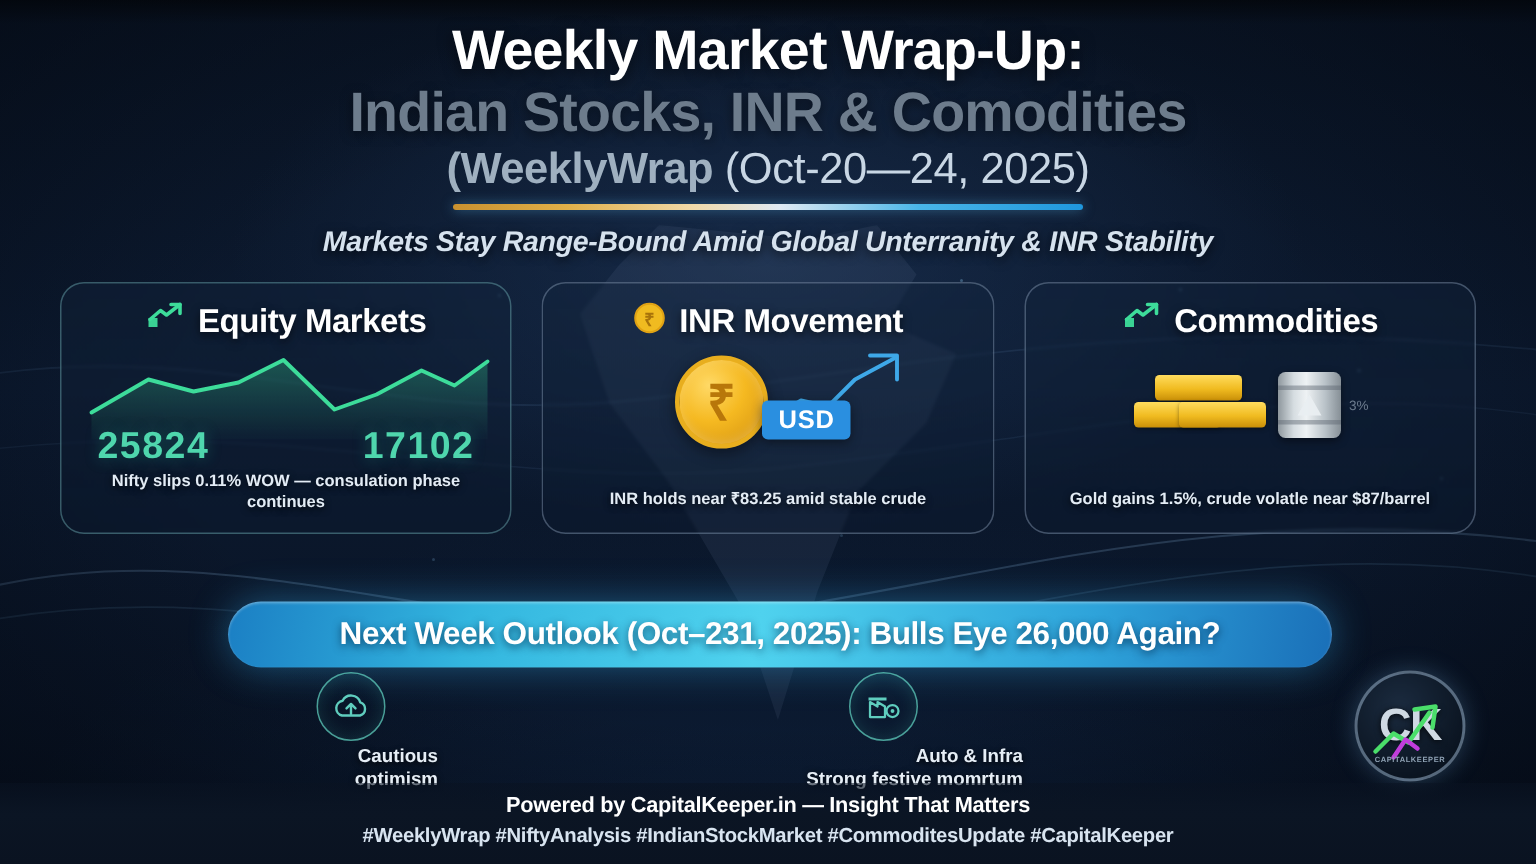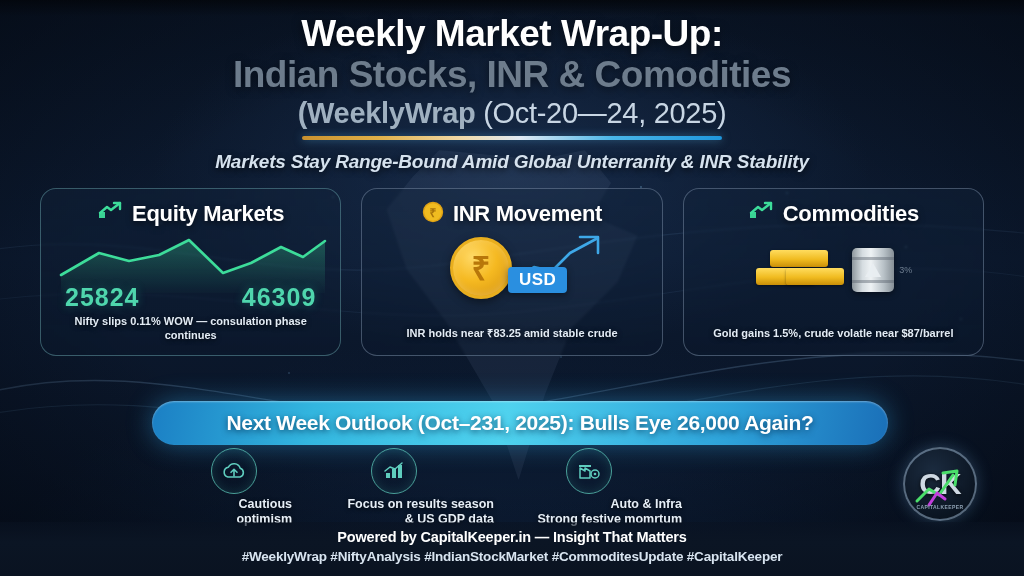--- a/index.html
+++ b/index.html
@@ -247,21 +247,21 @@
             <linearGradient id="sg" x1="0" y1="0" x2="0" y2="1">
               <stop offset="0%" stop-color="#3ddc9a" stop-opacity="0.30"></stop>
               <stop offset="100%" stop-color="#3ddc9a" stop-opacity="0.02"></stop>
             </linearGradient>
           </defs>
           <path d="M6,40 L44,18 L74,26 L104,20 L134,5 L168,38 L196,28 L226,12 L248,22 L270,6 L270,58 L6,58 Z" fill="url(#sg)"></path>
           <path d="M6,40 L44,18 L74,26 L104,20 L134,5 L168,38 L196,28 L226,12 L248,22 L270,6" fill="none" stroke="#3ddc9a" stroke-width="2.6" stroke-linecap="round" stroke-linejoin="round"></path>
         </svg>
         <div class="vals">
           <span class="val">25824</span>
-          <span class="val">46309</span>
+          <span class="val">17102</span>
         </div>
       </div>
       <div class="card-note">Nifty slips 0.11% WOW — consulation phase continues</div>
     </div>
 
     <div class="card c2">
       <div class="card-head">
         <span>
           <svg width="22" height="22" viewBox="0 0 22 22">
             <circle cx="11" cy="11" r="9.5" fill="#f0bb20" stroke="#e0a214" stroke-width="1.4"></circle>
@@ -322,34 +322,20 @@
           <path d="M8,17 A5,5 0 0,1 8.4,7.2 A6.4,6.4 0 0,1 20.2,8.2 A4.6,4.6 0 0,1 20,17 Z" fill="none" stroke="#5fcdbe" stroke-width="1.6" stroke-linejoin="round"></path>
           <path d="M14,16 L14,9.5 M11,12.3 L14,9.3 L17,12.3" fill="none" stroke="#5fcdbe" stroke-width="1.6" stroke-linecap="round" stroke-linejoin="round"></path>
         </svg>
       </div>
       <div class="feat-label">
         <span>Cautious</span><br>
         <span>optimism</span>
       </div>
     </div>
 
-    <div class="feat f2">
-      <div class="circ">
-        <svg width="26" height="22" viewBox="0 0 26 22">
-          <rect x="5" y="13" width="4" height="5" fill="#5fcdbe"></rect>
-          <rect x="11" y="9" width="4" height="9" fill="#5fcdbe"></rect>
-          <rect x="17" y="5" width="4" height="13" fill="#5fcdbe"></rect>
-          <path d="M4,11 L9,7 L14,9 L21,3" fill="none" stroke="#5fcdbe" stroke-width="1.5" stroke-linecap="round" stroke-linejoin="round"></path>
-        </svg>
-      </div>
-      <div class="feat-label">
-        <span>Focus on results season</span><br>
-        <span>&amp; US GDP data</span>
-      </div>
-    </div>
 
     <div class="feat f3">
       <div class="circ">
         <svg width="26" height="22" viewBox="0 0 26 22">
           <path d="M4,18 L4,8 L9,11 L9,8 L14,11 L14,18 Z" fill="none" stroke="#5fcdbe" stroke-width="1.5" stroke-linejoin="round"></path>
           <rect x="3" y="5" width="12" height="2" fill="#5fcdbe"></rect>
           <circle cx="19" cy="14" r="4" fill="none" stroke="#5fcdbe" stroke-width="1.5"></circle>
           <circle cx="19" cy="14" r="1.3" fill="#5fcdbe"></circle>
         </svg>
       </div>

